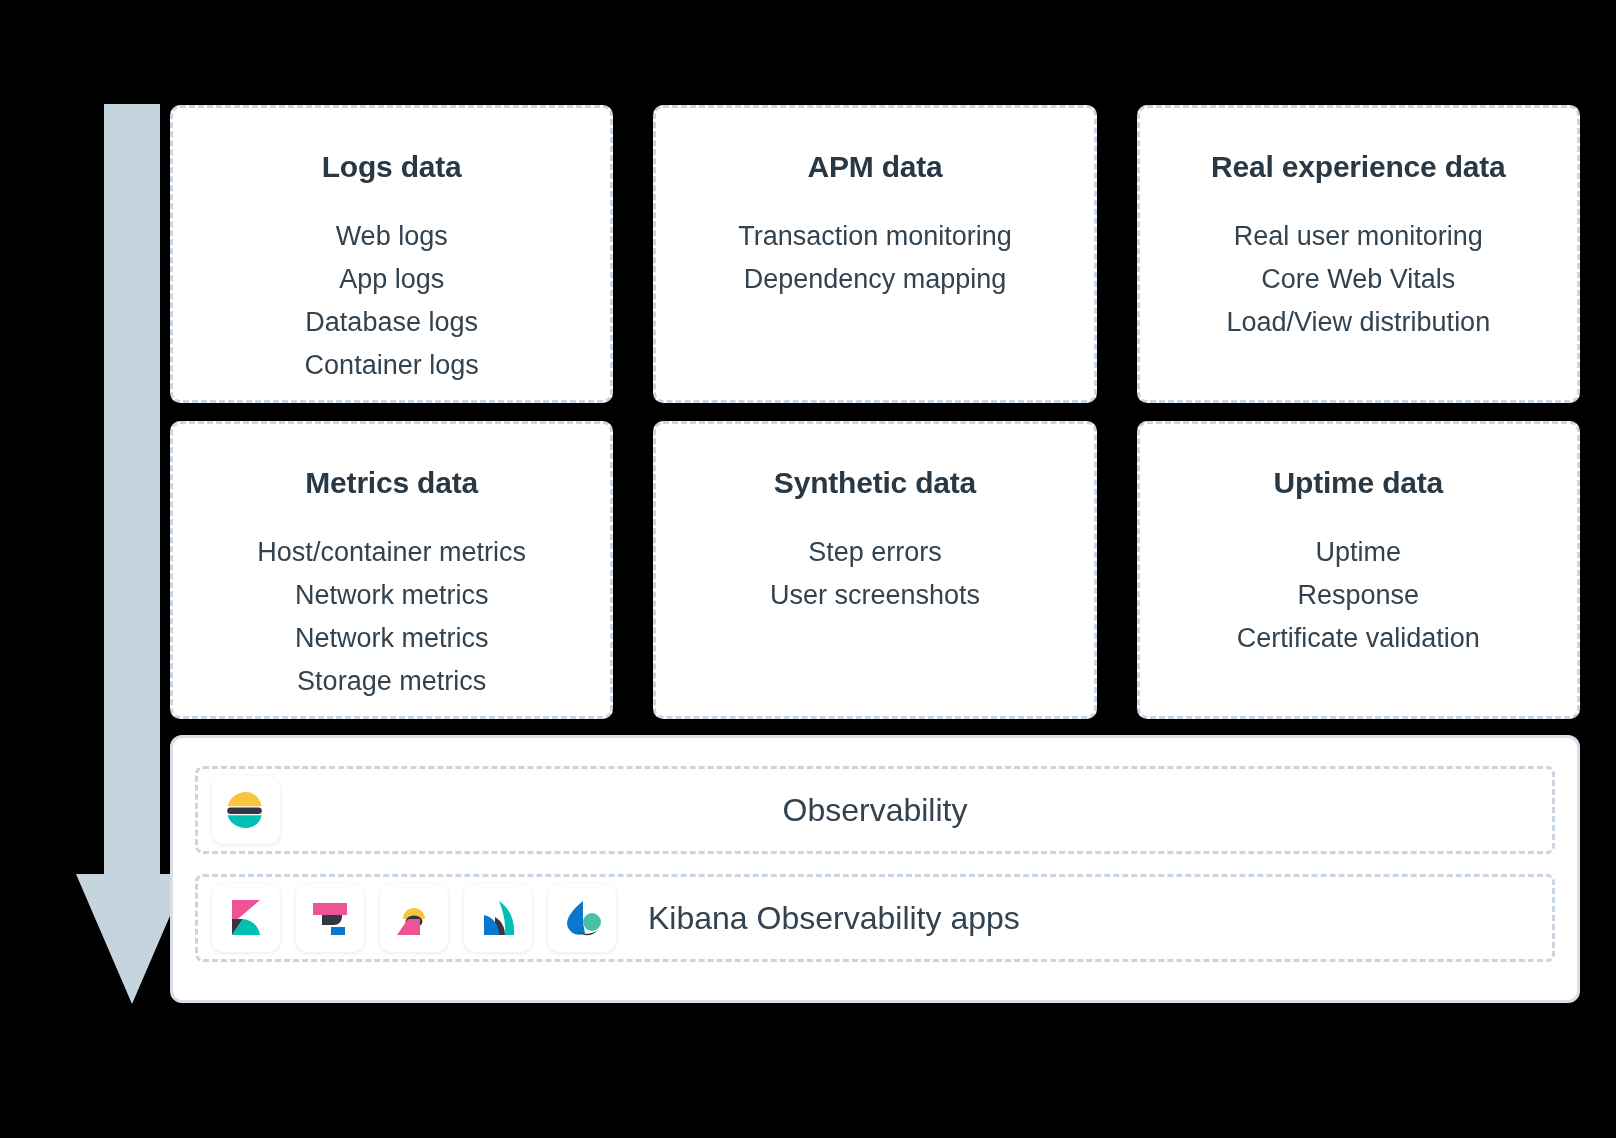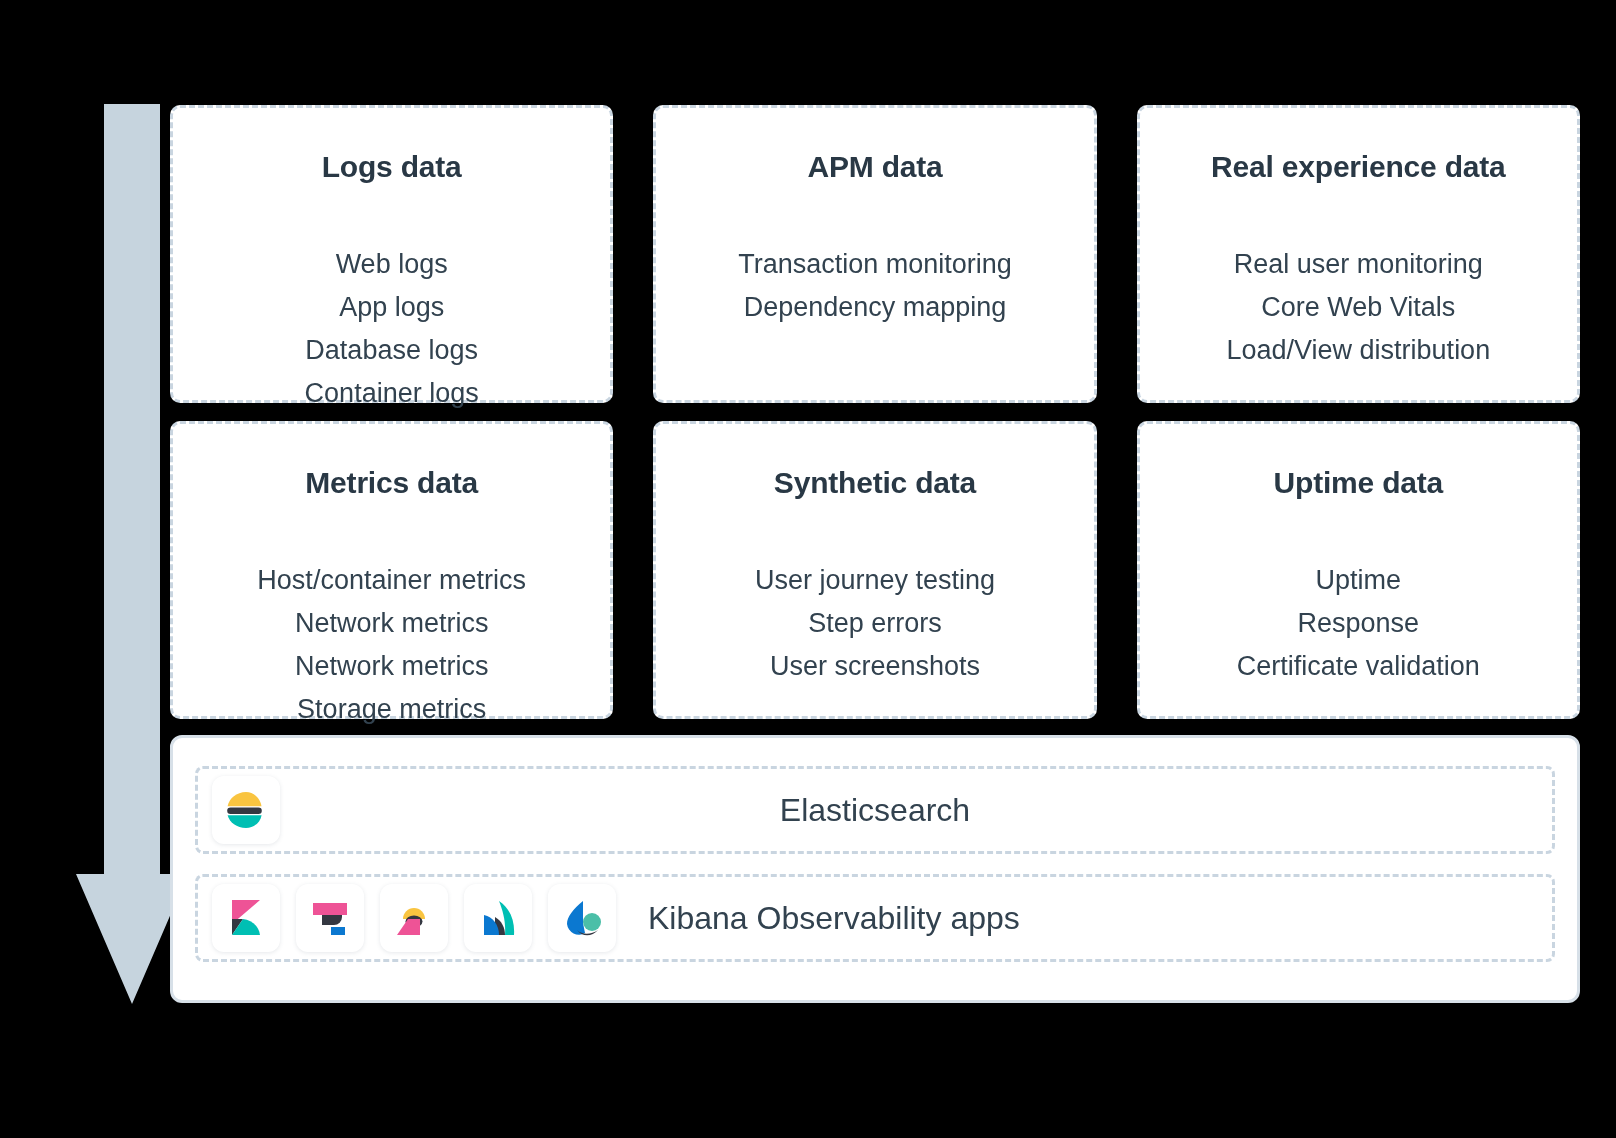--- a/index.html
+++ b/index.html
@@ -53,21 +53,20 @@
     font-weight: 700;
     letter-spacing: -0.2px;
     color: #293845;
     margin: 8px 0 34px 0;
     line-height: 1.1;
   }
   .card-items {
     display: flex;
     flex-direction: column;
     gap: 4px;
-    margin-top: 28px;
   }
   .card-item {
     font-size: 27px;
     line-height: 1.45;
     color: #32424f;
     white-space: nowrap;
   }
 
   
   #platform-panel {
@@ -165,21 +164,20 @@
       <div class="card-item">Host/container metrics</div>
       <div class="card-item">Network metrics</div>
       <div class="card-item">Network metrics</div>
       <div class="card-item">Storage metrics</div>
     </div>
   </div>
 
   <div class="data-card">
     <div class="card-title">Synthetic data</div>
     <div class="card-items">
-      <div class="card-item">User journey testing</div>
       <div class="card-item">Step errors</div>
       <div class="card-item">User screenshots</div>
     </div>
   </div>
 
   <div class="data-card">
     <div class="card-title">Uptime data</div>
     <div class="card-items">
       <div class="card-item">Uptime</div>
       <div class="card-item">Response</div>
@@ -196,21 +194,21 @@
       <div class="tile">
         <span>
           <svg width="44" height="44" viewBox="0 0 44 44" aria-hidden="true">
             <path d="M22 4 C12.6 4 5 10.6 3.6 18.2 L37.5 18.2 C36.4 10.6 29.9 4 22 4 Z" fill="#f9c440"></path>
             <rect x="3.2" y="19.4" width="34.6" height="6.6" rx="3.3" fill="#343741"></rect>
             <path d="M3.6 27.2 C5.4 34.2 12.8 40 22 40 C30 40 36.4 34.2 37.6 27.2 Z" fill="#00bfb3"></path>
           </svg>
         </span>
       </div>
     </div>
-    <div class="row-label">Elasticsearch</div>
+    <div class="row-label">Observability</div>
   </div>
 
   <div class="platform-row" id="kibana-row">
     <div class="tile-strip">
 
       <div class="tile">
         <span>
           <svg width="42" height="42" viewBox="0 0 42 42" aria-hidden="true">
             <path d="M7 3 L35 3 L7 27 Z" fill="#ee5396"></path>
             <path d="M7 22 L18 22 L7 38 Z" fill="#343741"></path>

